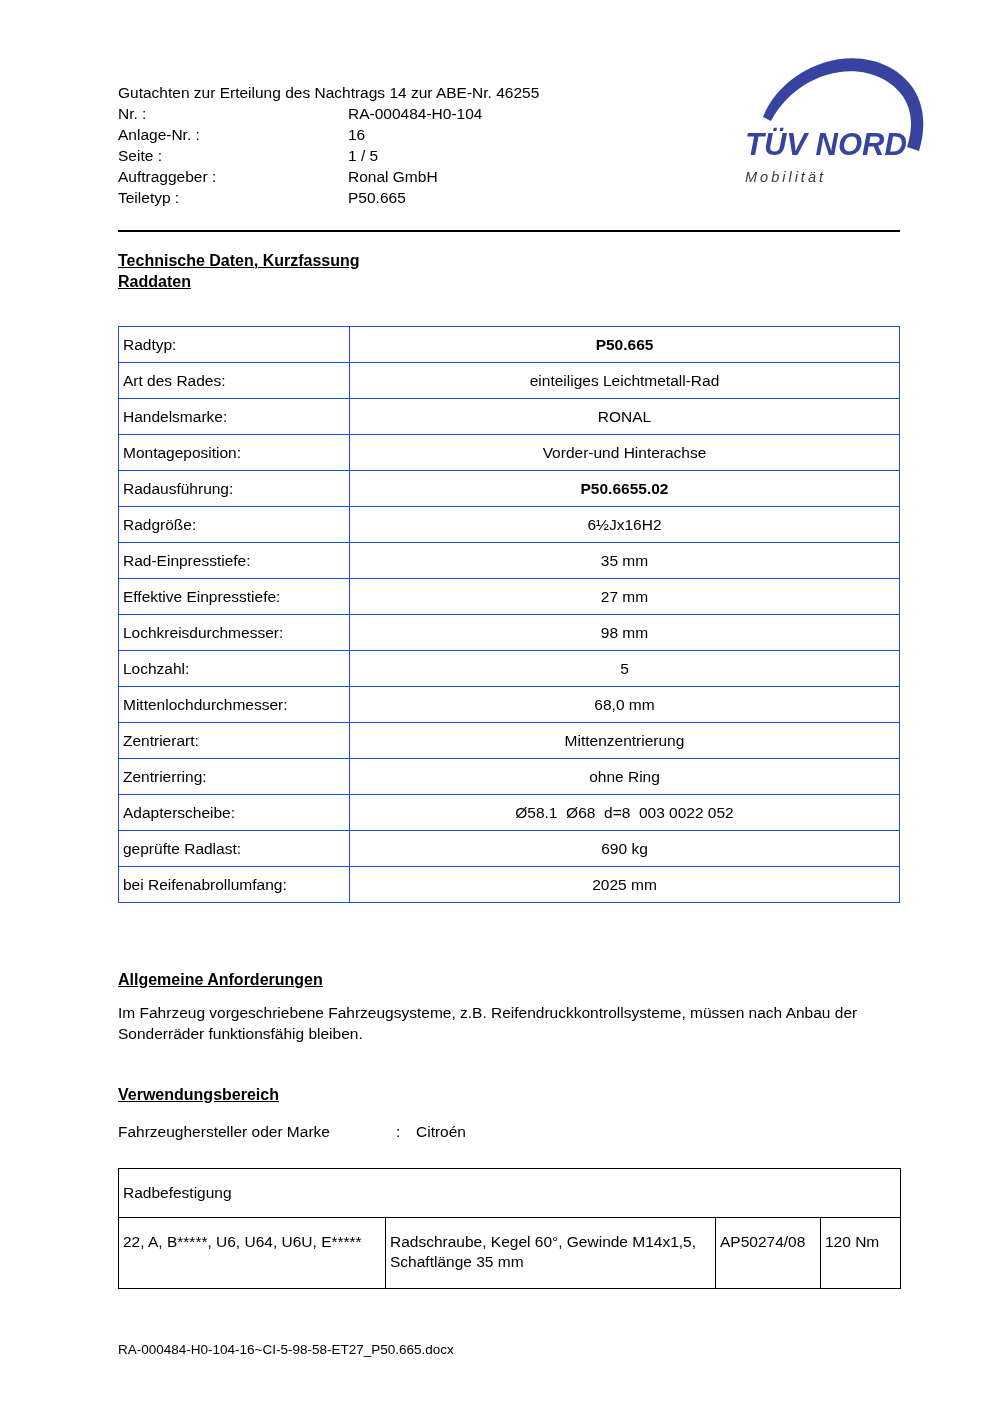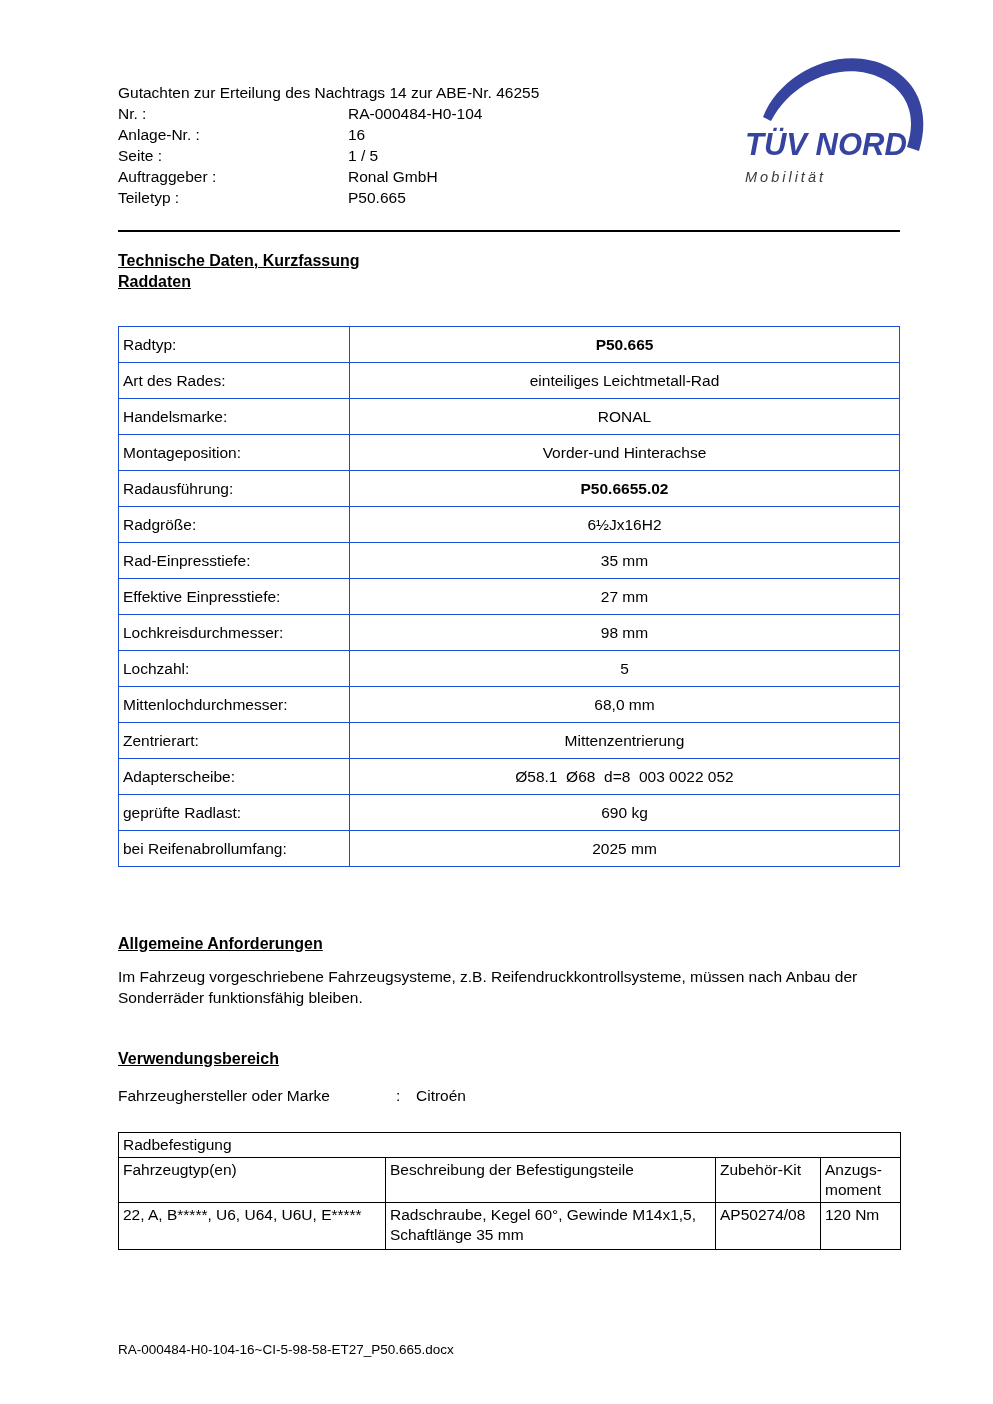--- a/index.html
+++ b/index.html
@@ -20,21 +20,21 @@
   .rad-table td.lbl{width:222px;text-align:left;}
   .rad-table td.val{text-align:center;white-space:pre-wrap;}
   .bold{font-weight:bold;}
   .h3{margin-top:66px;}
   .para{margin-top:12px;line-height:21px;width:782px;}
   .h4{margin-top:40px;}
   .hersteller{margin-top:16px;line-height:21px;}
   .h-label{display:inline-block;width:278px;}
   .h-colon{display:inline-block;width:20px;}
   .fix-table{margin-top:26px;}
-  .fix-table td{border:1px solid #000;padding:2px 4px;vertical-align:top;text-align:left;white-space:pre-wrap;line-height:20px;}
+  .fix-table td{border:1px solid #000;padding:14px 4px;vertical-align:top;text-align:left;white-space:pre-wrap;line-height:20px;}
   .cap-row td{height:18px;}
   .c1{width:267px;}.c2{width:330px;}.c3{width:105px;}.c4{width:80px;}
   .colh-row td{height:40px;}
   .data-row td{height:42px;}
   .logo{position:absolute;top:55px;right:56px;width:192px;}
   .tagline{font-style:italic;letter-spacing:3px;font-size:14.5px;color:#3c3c3c;text-align:left;padding-right:16px;margin-top:2px;}
   .footer{position:absolute;left:118px;top:1342px;font-size:13.5px;}
 </style>
 </head>
 <body>
@@ -119,20 +119,24 @@
           </tr>
         <tr>
             <td class="lbl">Mittenlochdurchmesser:</td>
             <td class="val">68,0 mm</td>
           </tr>
         <tr>
             <td class="lbl">Zentrierart:</td>
             <td class="val">Mittenzentrierung</td>
           </tr>
         <tr>
+            <td class="lbl">Zentrierring:</td>
+            <td class="val">ohne Ring</td>
+          </tr>
+        <tr>
             <td class="lbl">Adapterscheibe:</td>
             <td class="val">Ø58.1  Ø68  d=8  003 0022 052</td>
           </tr>
         <tr>
             <td class="lbl">geprüfte Radlast:</td>
             <td class="val">690 kg</td>
           </tr>
         <tr>
             <td class="lbl">bei Reifenabrollumfang:</td>
             <td class="val">2025 mm</td>
@@ -153,27 +157,20 @@
       <colgroup>
         <col class="c1">
           <col class="c2">
           <col class="c3">
           <col class="c4">
       </colgroup>
       <tbody>
         <tr class="cap-row">
           <td colspan="4">Radbefestigung</td>
         </tr>
-        <tr class="colh-row">
-          <td>Fahrzeugtyp(en)</td>
-          <td>Beschreibung der Befestigungsteile</td>
-          <td>Zubehör-Kit</td>
-          <td>Anzugs-
-moment</td>
-        </tr>
         <tr class="data-row">
           <td>22, A, B*****, U6, U64, U6U, E*****</td>
           <td>Radschraube, Kegel 60°, Gewinde M14x1,5, Schaftlänge 35 mm</td>
           <td>AP50274/08</td>
           <td>120 Nm</td>
         </tr>
       </tbody>
     </table>
 
   </div>

